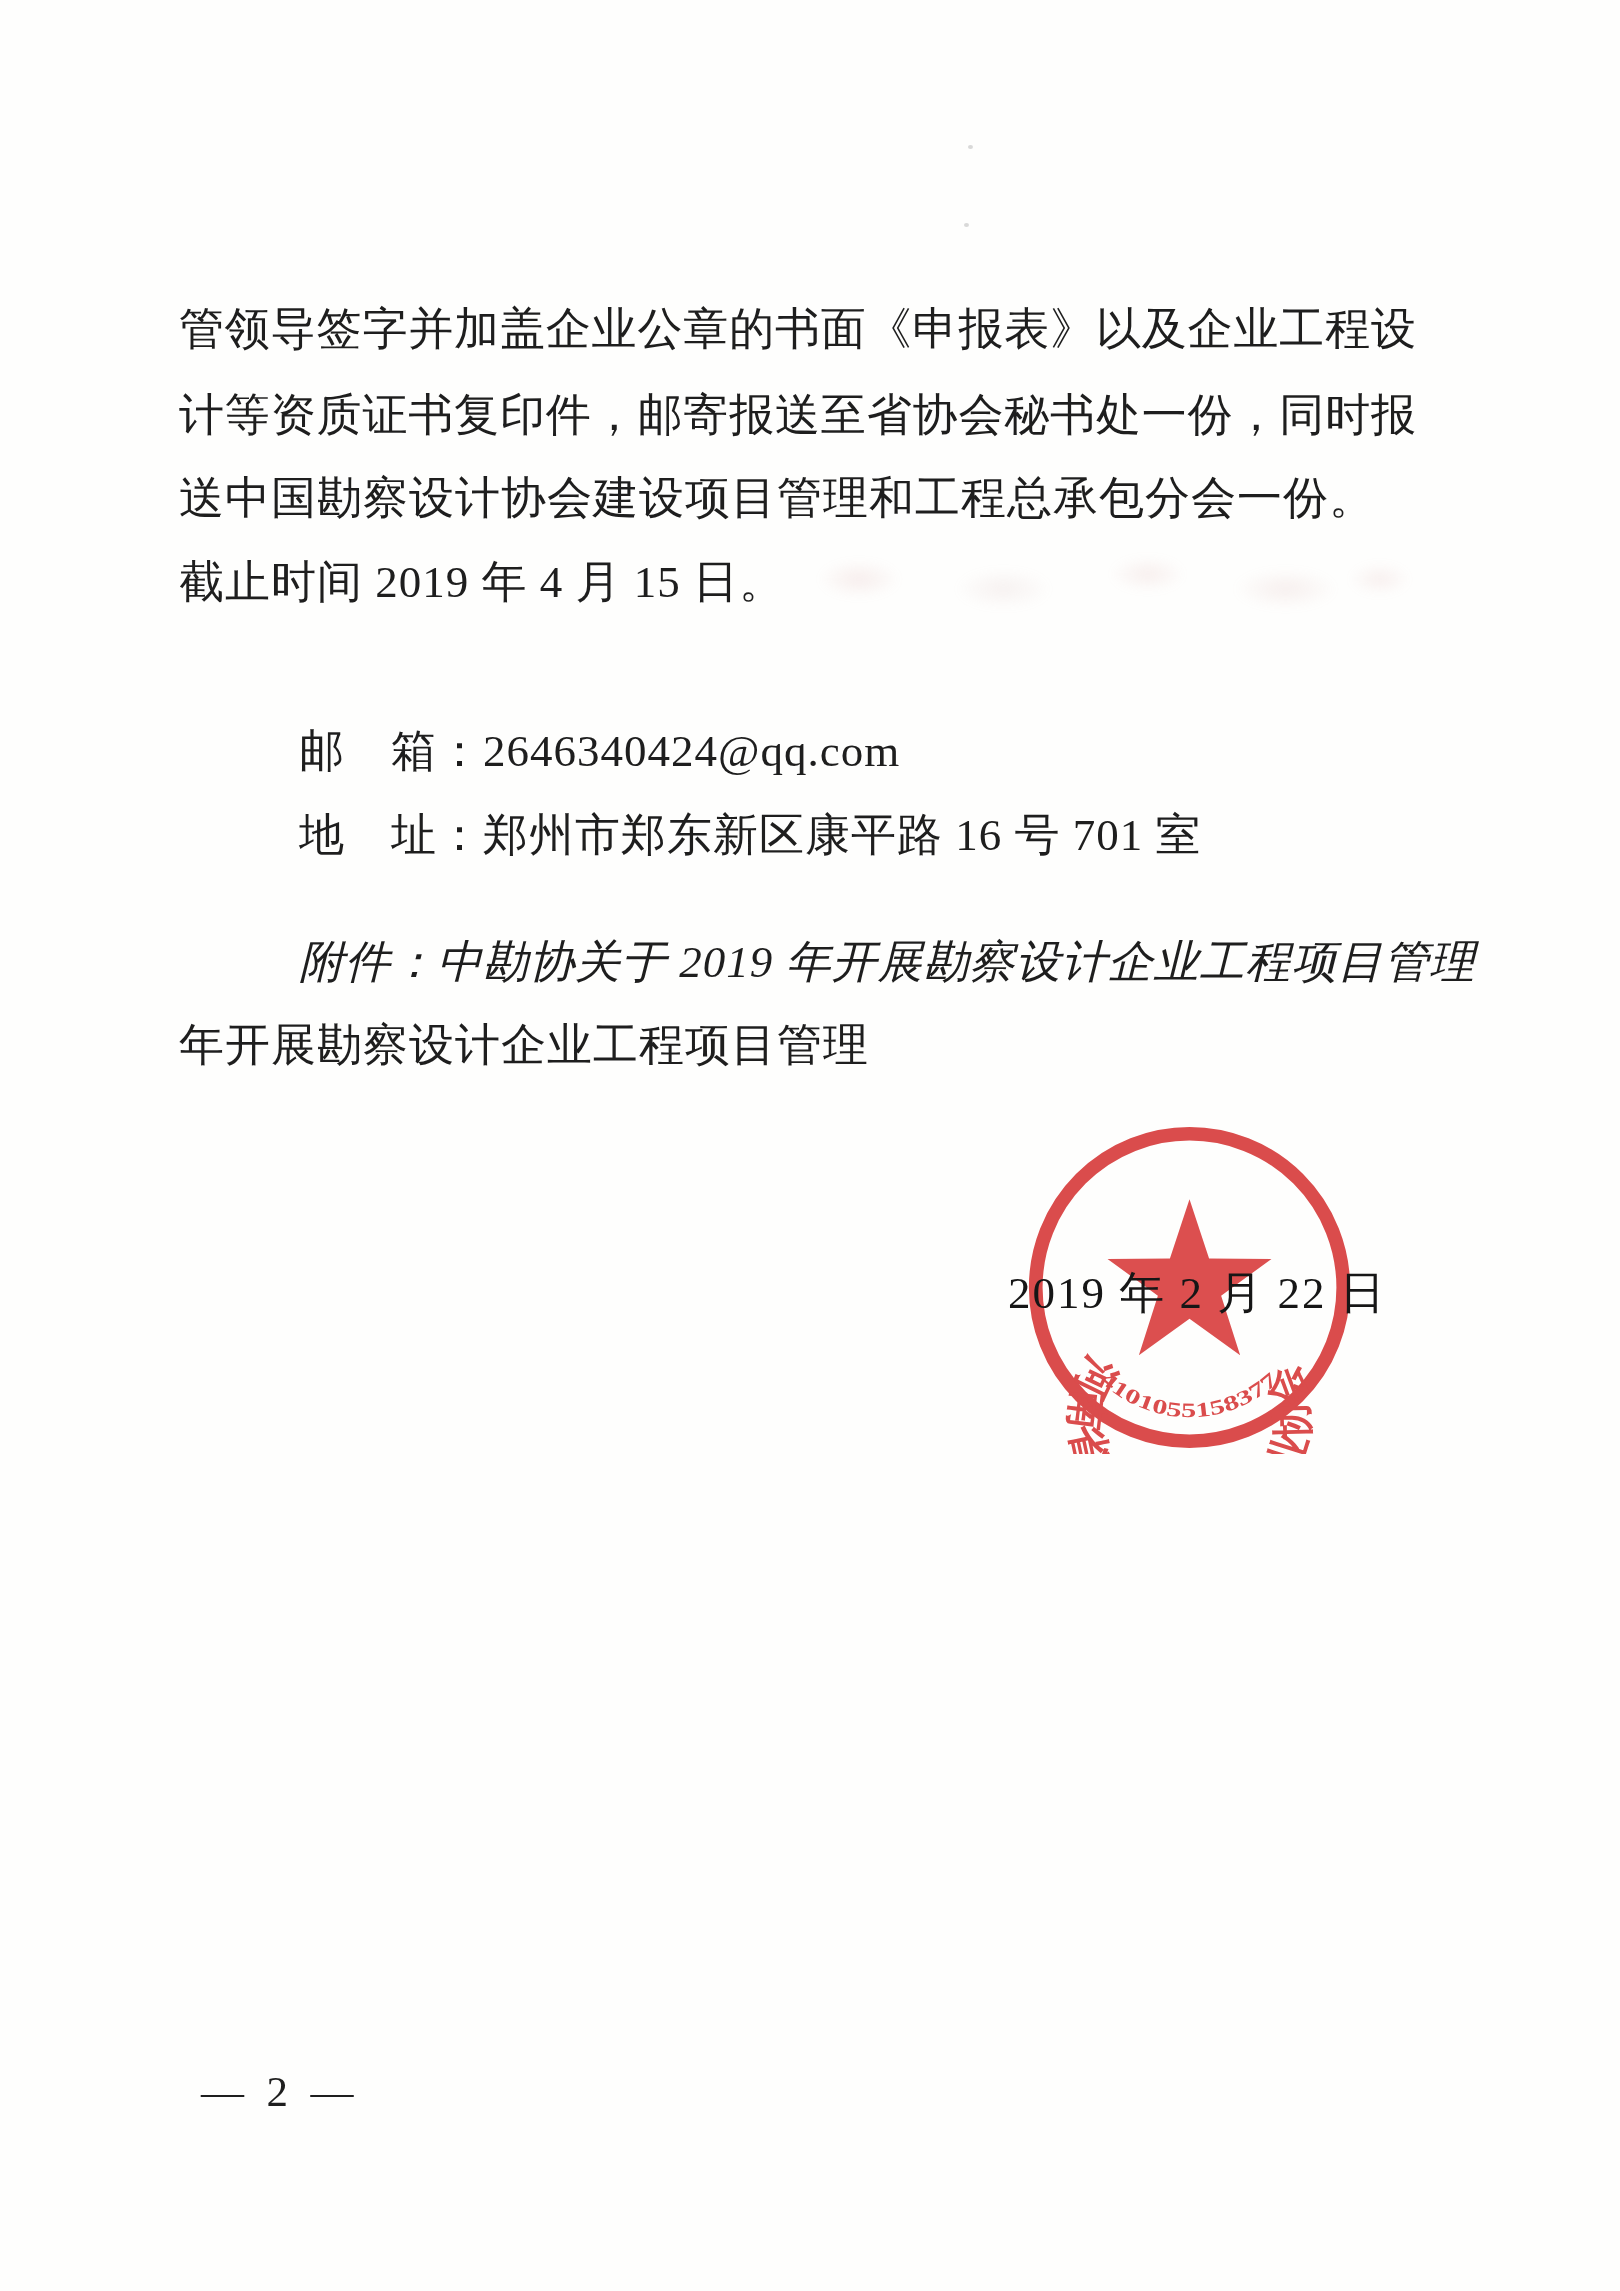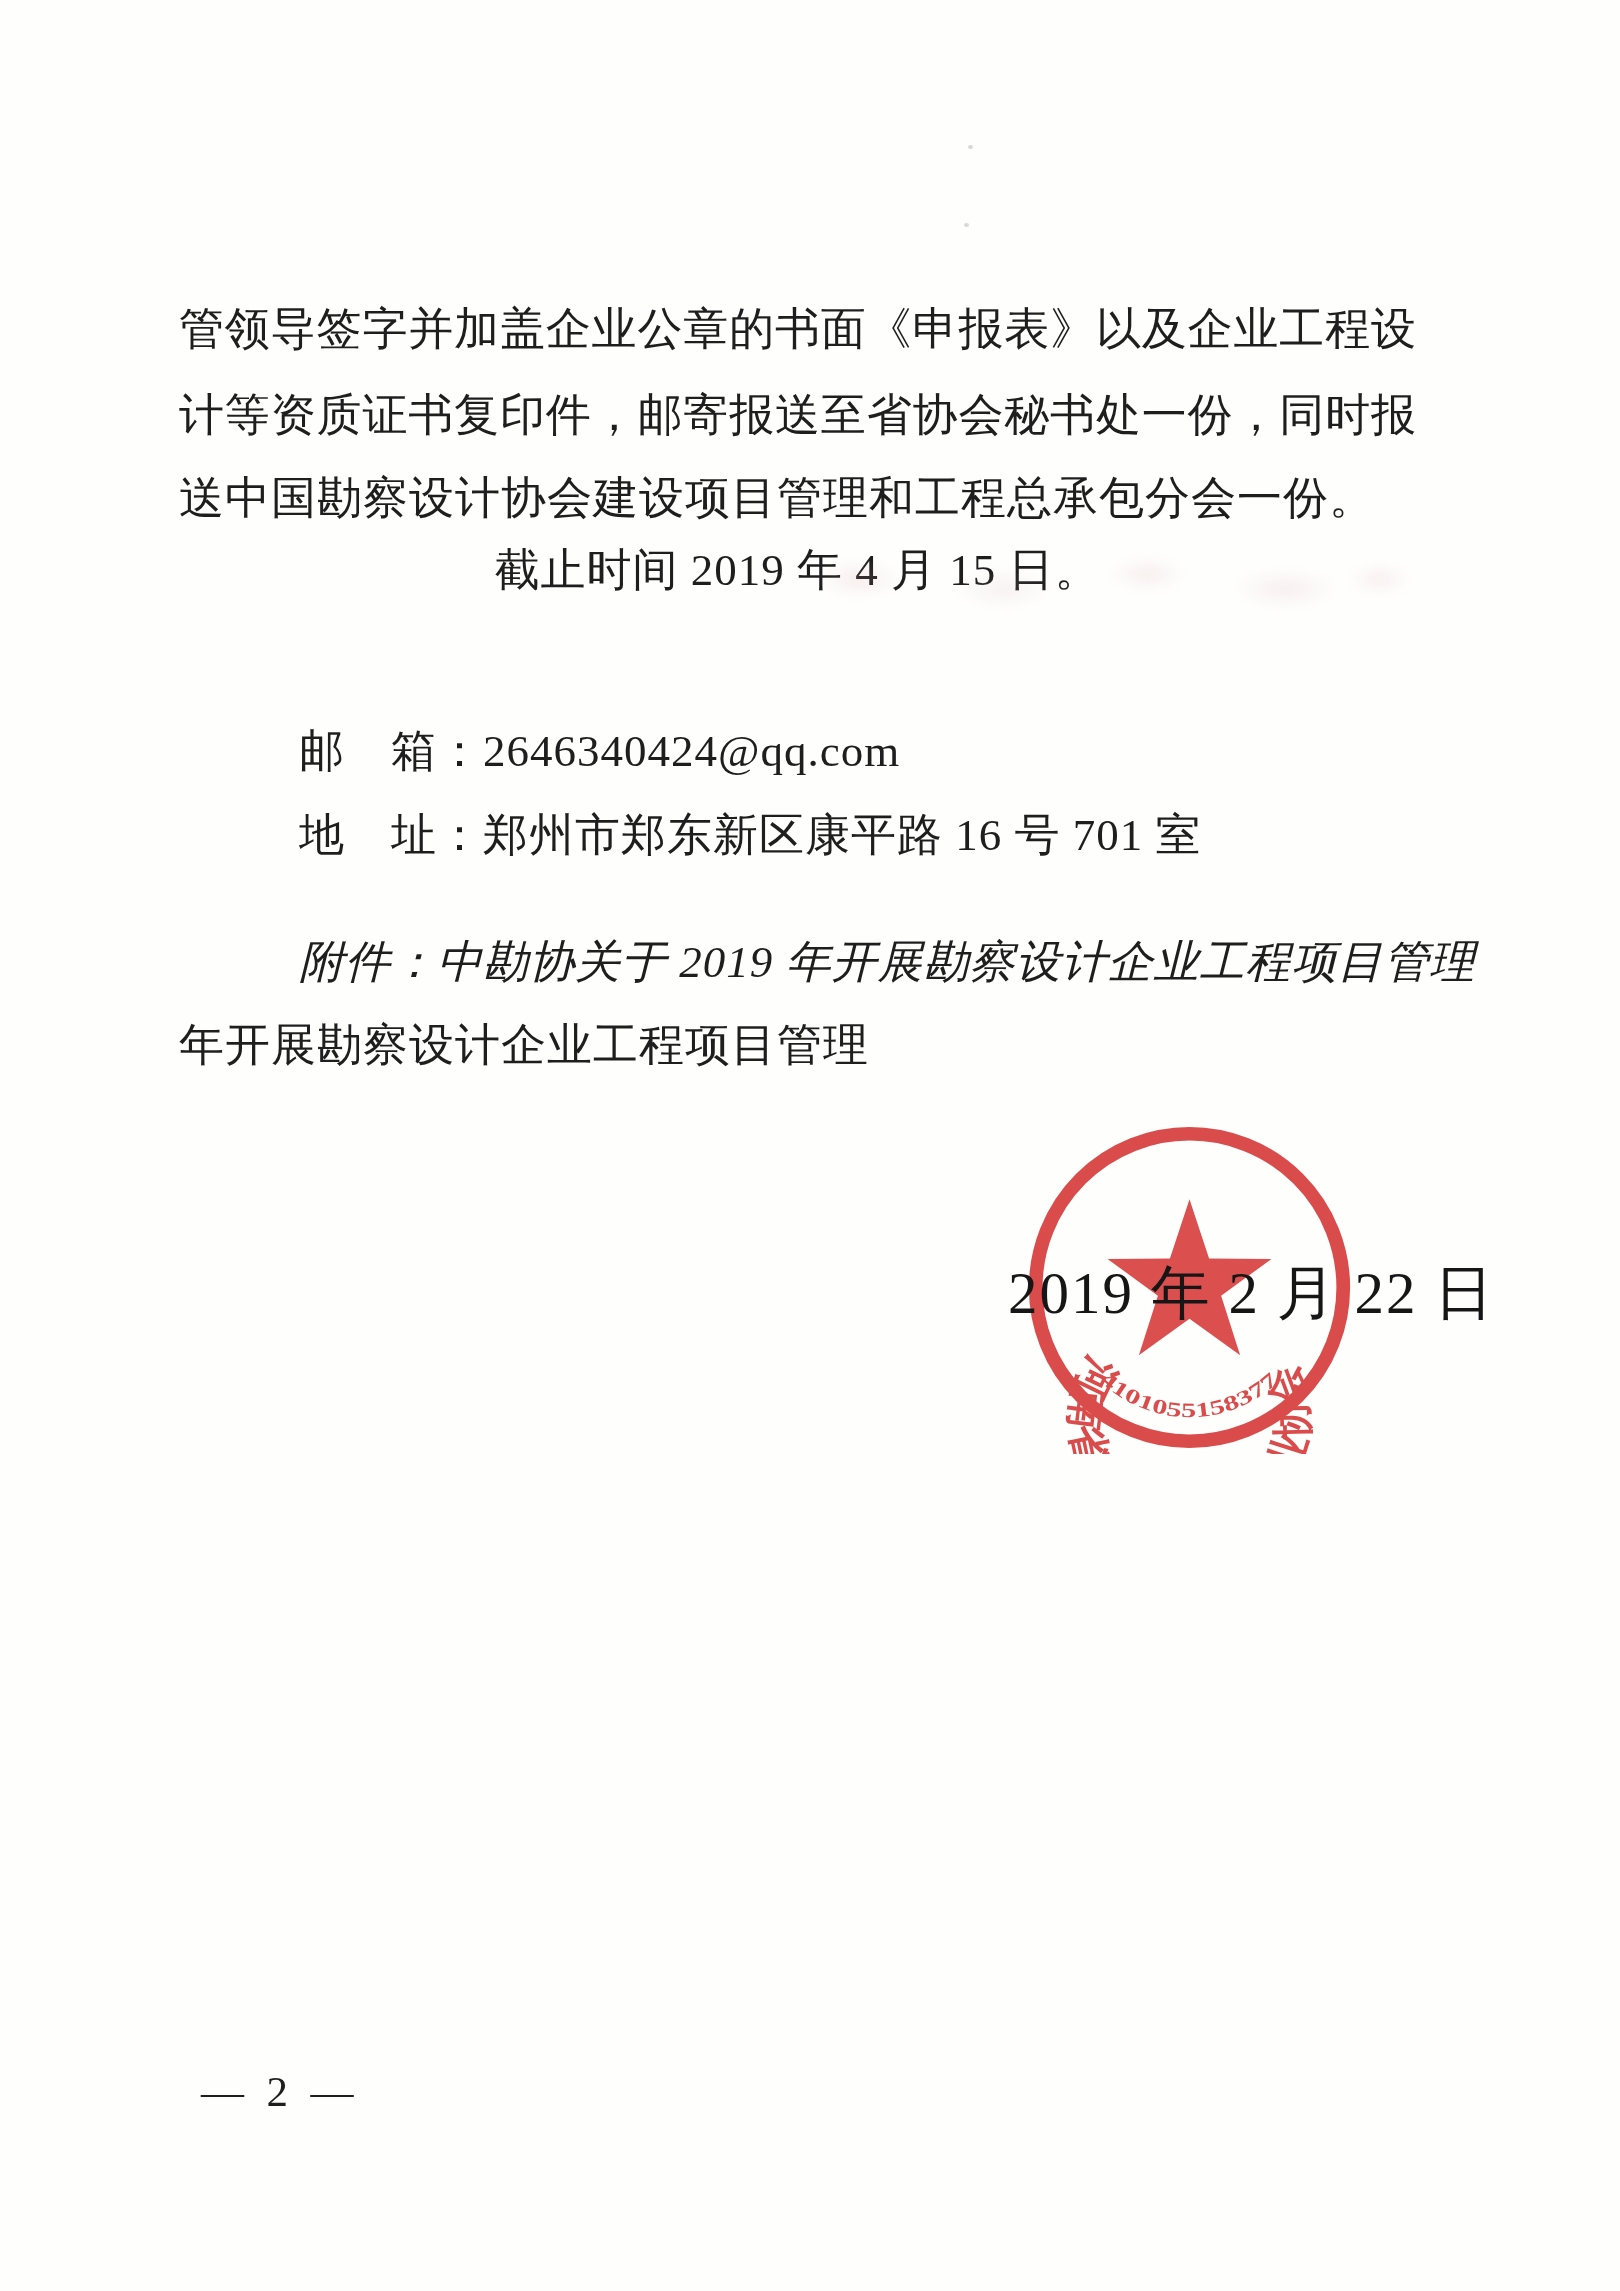--- a/index.html
+++ b/index.html
@@ -26,30 +26,30 @@
   .line.justify{
     white-space:normal;
     text-align:justify;
     text-align-last:justify;
     letter-spacing:0;
   }
   .line.indent{padding-left:120px;}
   .l1{top:300px;}
   .l2{top:386px;}
   .l3{top:469px;}
-  .l4{top:541px;text-align:center;}
+  .l4{top:553px;}
   .l5{top:639px;}
   .l6{top:722px;}
   .l7{top:806px;}
   .l8{top:933px;font-style:italic;}
   .l9{top:1016px;}
   .date-line{
     position:absolute;
     left:1008px;top:1264px;
-    font-size:59px;line-height:59px;
+    font-size:45px;line-height:59px;
     white-space:pre;
     color:#161616;
     z-index:3;
     letter-spacing:2px;
   }
   .seal{
     position:absolute;
     left:1023px;top:1121px;
     width:333px;height:333px;
     z-index:2;

